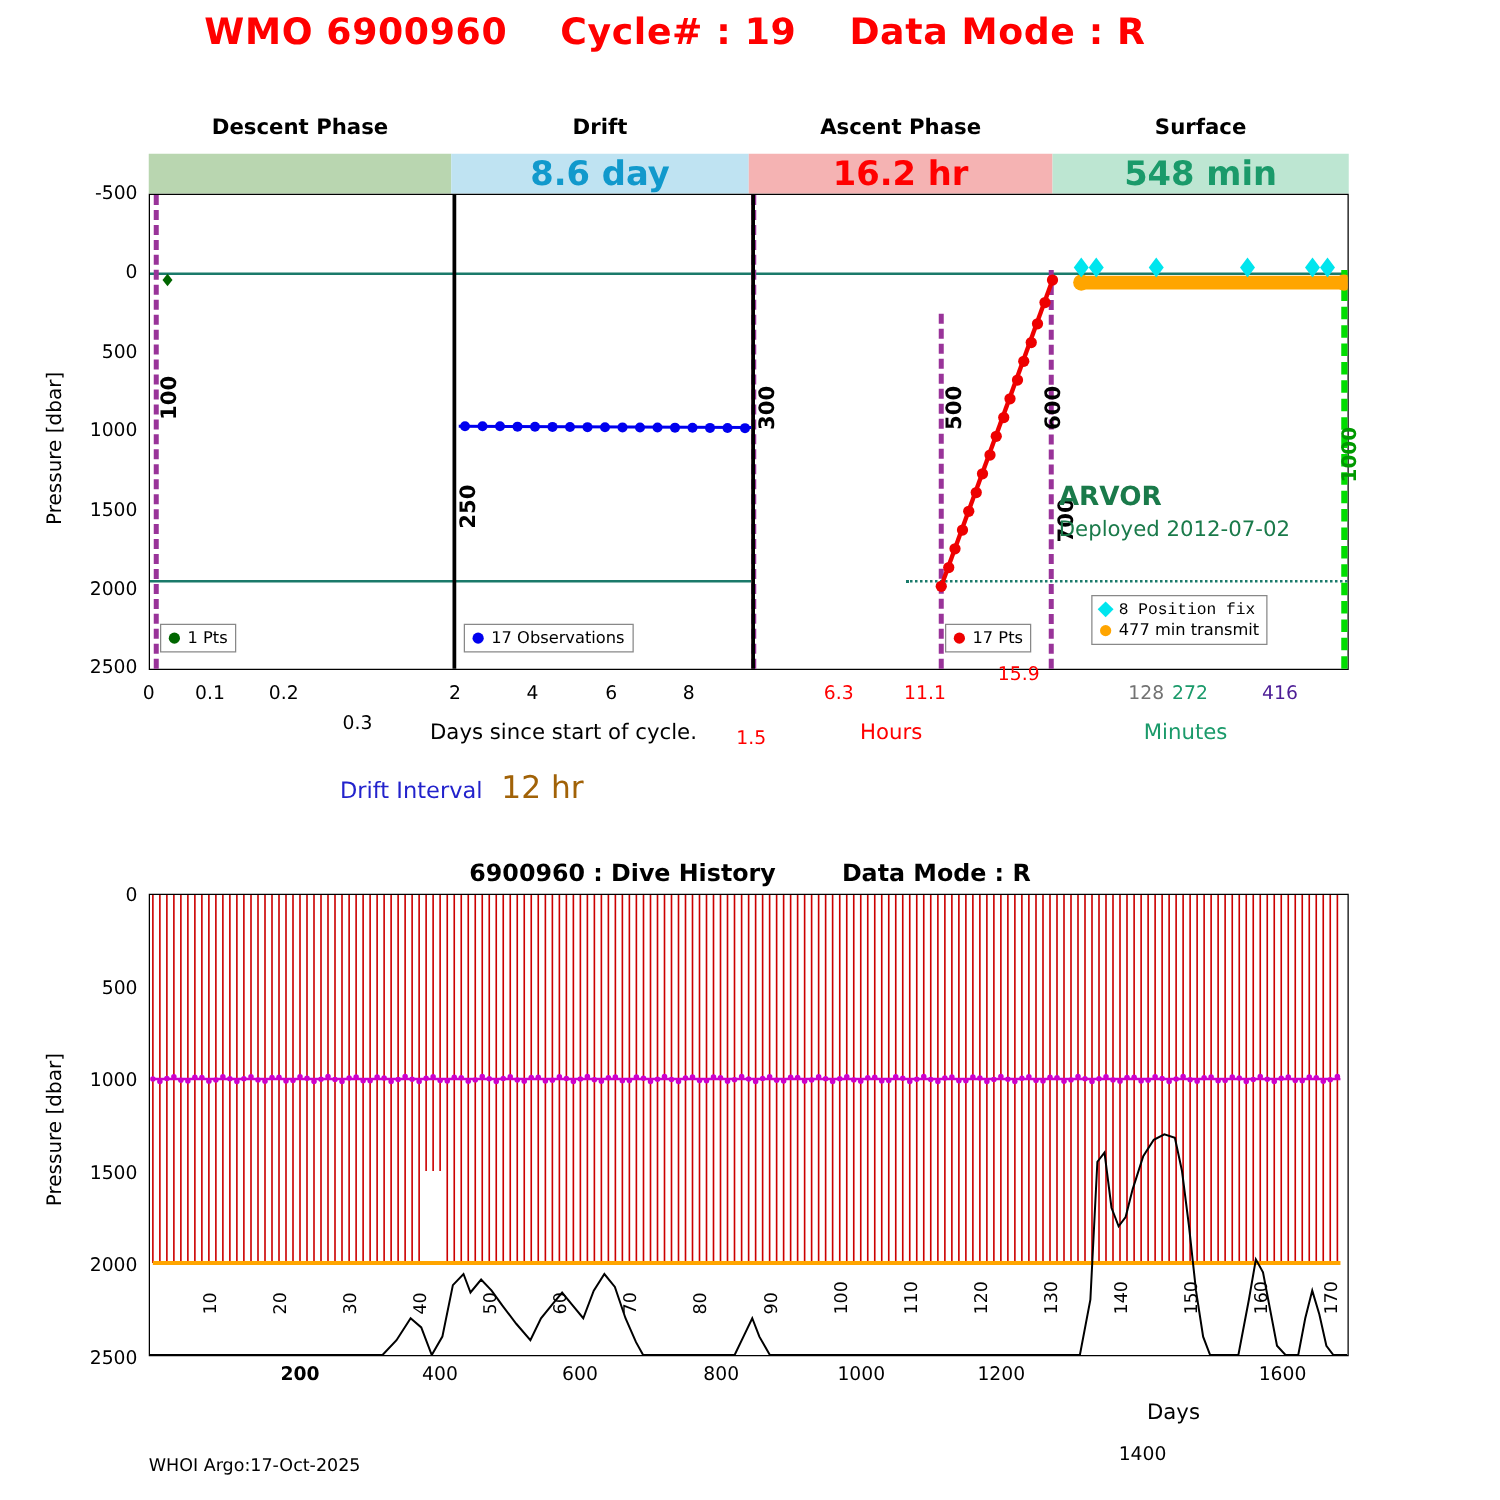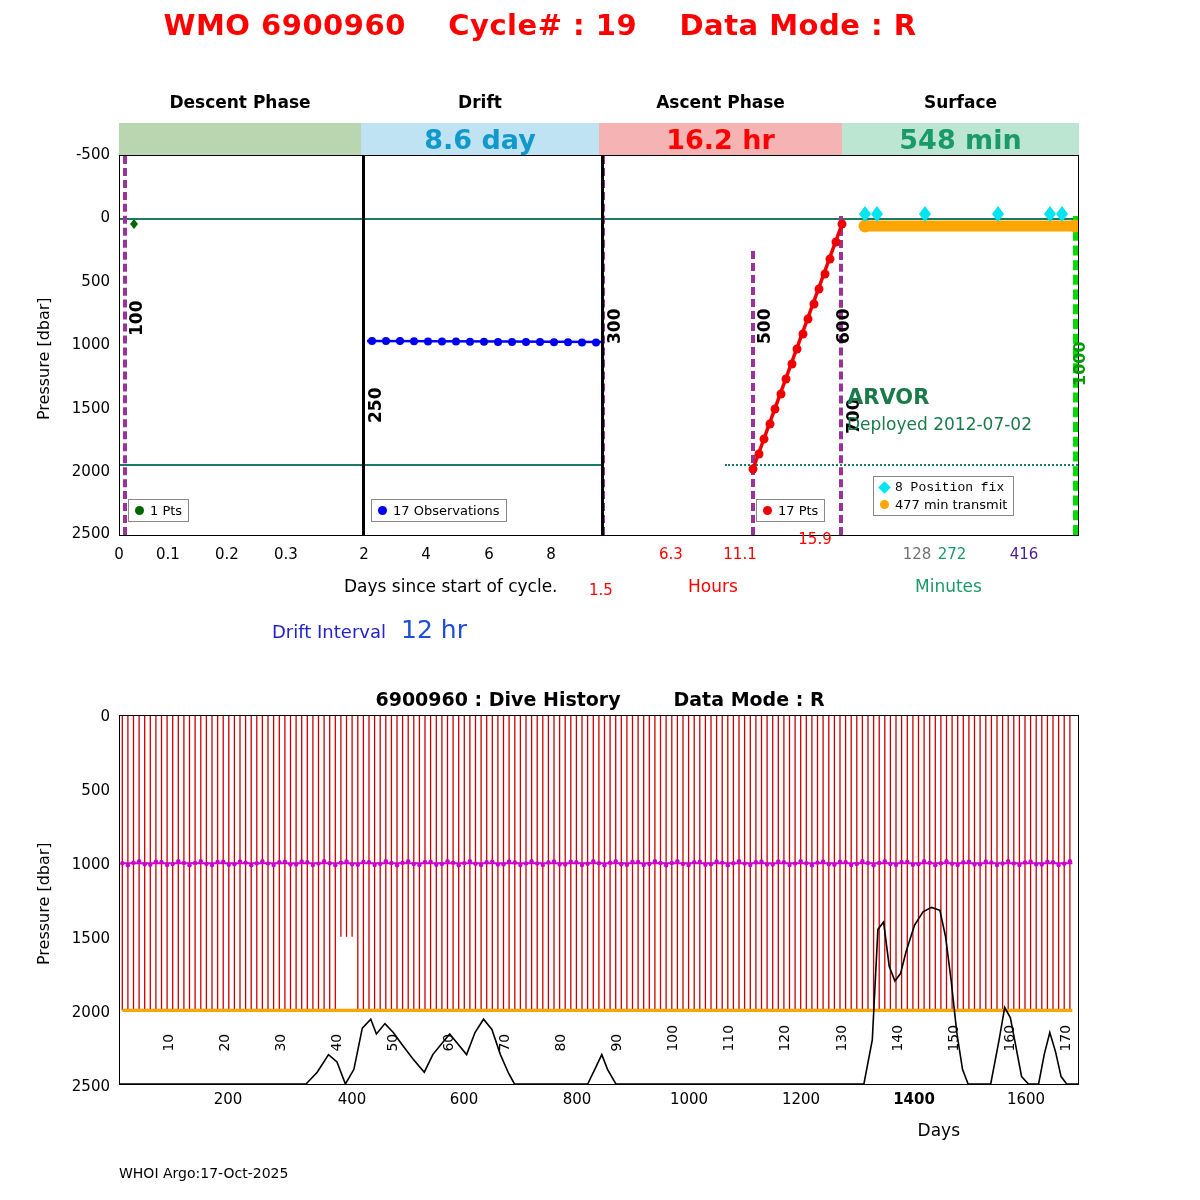--- a/index.html
+++ b/index.html
@@ -196,21 +196,21 @@
     position: absolute;
     left: 119px; top: 1165px;
     font-size: 14px; color: #000;
   }
   #drift-interval {
     position: absolute;
     left: 272px; top: 615px;
     white-space: nowrap;
   }
   #drift-interval .di-label { font-size: 18px; color: #2222cc; }
-  #drift-interval .di-value { font-size: 25px; color: #1d4ed8; padding-left: 10px; }
+  #drift-interval .di-value { font-size: 25px; color: #a16207; padding-left: 10px; }
 
   .float-name {
     position: absolute;
     font-size: 21px; font-weight: bold; color: #1a7a4a;
   }
   .float-dep {
     position: absolute;
     font-size: 17px; color: #1a7a4a;
   }
 </style>
@@ -352,21 +352,21 @@
     <span style="display:flex; align-items:center; gap:6px;">
       <span class="dot" style="background:#ffa500"></span>
       <span>477 min transmit</span>
     </span>
   </div>
 </div>
 
 <div class="abs axis-tick" style="left:99px; top:545px; width:40px; color:#000;">0</div>
 <div class="abs axis-tick" style="left:148px; top:545px; width:40px; color:#000;">0.1</div>
 <div class="abs axis-tick" style="left:207px; top:545px; width:40px; color:#000;">0.2</div>
-<div class="abs axis-tick" style="left:266px; top:545px; width:40px; color:#000;">0.3</div>
+<div class="abs axis-tick" style="left:266px; top:569px; width:40px; color:#000;">0.3</div>
 <div class="abs axis-tick" style="left:344px; top:545px; width:40px; color:#000;">2</div>
 <div class="abs axis-tick" style="left:406px; top:545px; width:40px; color:#000;">4</div>
 <div class="abs axis-tick" style="left:469px; top:545px; width:40px; color:#000;">6</div>
 <div class="abs axis-tick" style="left:531px; top:545px; width:40px; color:#000;">8</div>
 
 <div class="abs axis-tick" style="left:581px; top:545px; width:40px; color:#ff0000;margin-top:36px;">1.5</div>
 <div class="abs axis-tick" style="left:648px; top:545px; width:46px; color:#ff0000;">6.3</div>
 <div class="abs axis-tick" style="left:715px; top:545px; width:50px; color:#ff0000;">11.1</div>
 <div class="abs axis-tick" style="left:790px; top:530px; width:50px; color:#ff0000;">15.9</div>
 
@@ -751,24 +751,24 @@
       <text x="613.4" y="335.6" transform="rotate(-90 613.4 335.6)" font-size="14" font-family="&quot;DejaVu Sans&quot;, sans-serif" fill="#000">110</text>
       <text x="669.5" y="335.6" transform="rotate(-90 669.5 335.6)" font-size="14" font-family="&quot;DejaVu Sans&quot;, sans-serif" fill="#000">120</text>
       <text x="725.6" y="335.6" transform="rotate(-90 725.6 335.6)" font-size="14" font-family="&quot;DejaVu Sans&quot;, sans-serif" fill="#000">130</text>
       <text x="781.6" y="335.6" transform="rotate(-90 781.6 335.6)" font-size="14" font-family="&quot;DejaVu Sans&quot;, sans-serif" fill="#000">140</text>
       <text x="837.7" y="335.6" transform="rotate(-90 837.7 335.6)" font-size="14" font-family="&quot;DejaVu Sans&quot;, sans-serif" fill="#000">150</text>
       <text x="893.8" y="335.6" transform="rotate(-90 893.8 335.6)" font-size="14" font-family="&quot;DejaVu Sans&quot;, sans-serif" fill="#000">160</text>
       <text x="949.9" y="335.6" transform="rotate(-90 949.9 335.6)" font-size="14" font-family="&quot;DejaVu Sans&quot;, sans-serif" fill="#000">170</text>
     </svg>
 </div>
 
-<div class="abs xlab-bot" style="left:208px; top:1090px; width:40px;">200</div>
+<div class="abs xlab-bot" style="left:220px; top:1090px; width:40px;font-weight:bold;">200</div>
 <div class="abs xlab-bot" style="left:332px; top:1090px; width:40px;">400</div>
 <div class="abs xlab-bot" style="left:444px; top:1090px; width:40px;">600</div>
 <div class="abs xlab-bot" style="left:557px; top:1090px; width:40px;">800</div>
 <div class="abs xlab-bot" style="left:665px; top:1090px; width:48px;">1000</div>
 <div class="abs xlab-bot" style="left:777px; top:1090px; width:48px;">1200</div>
-<div class="abs xlab-bot" style="left:890px; top:1090px; width:48px;font-weight:bold;">1400</div>
+<div class="abs xlab-bot" style="left:890px; top:1154px; width:48px;">1400</div>
 <div class="abs xlab-bot" style="left:1002px; top:1090px; width:48px;">1600</div>
 
 <div class="abs" id="xaxis-name-bot">Days</div>
 
 <div class="abs" id="footer">WHOI Argo:17-Oct-2025</div>
 
 </body></html>

